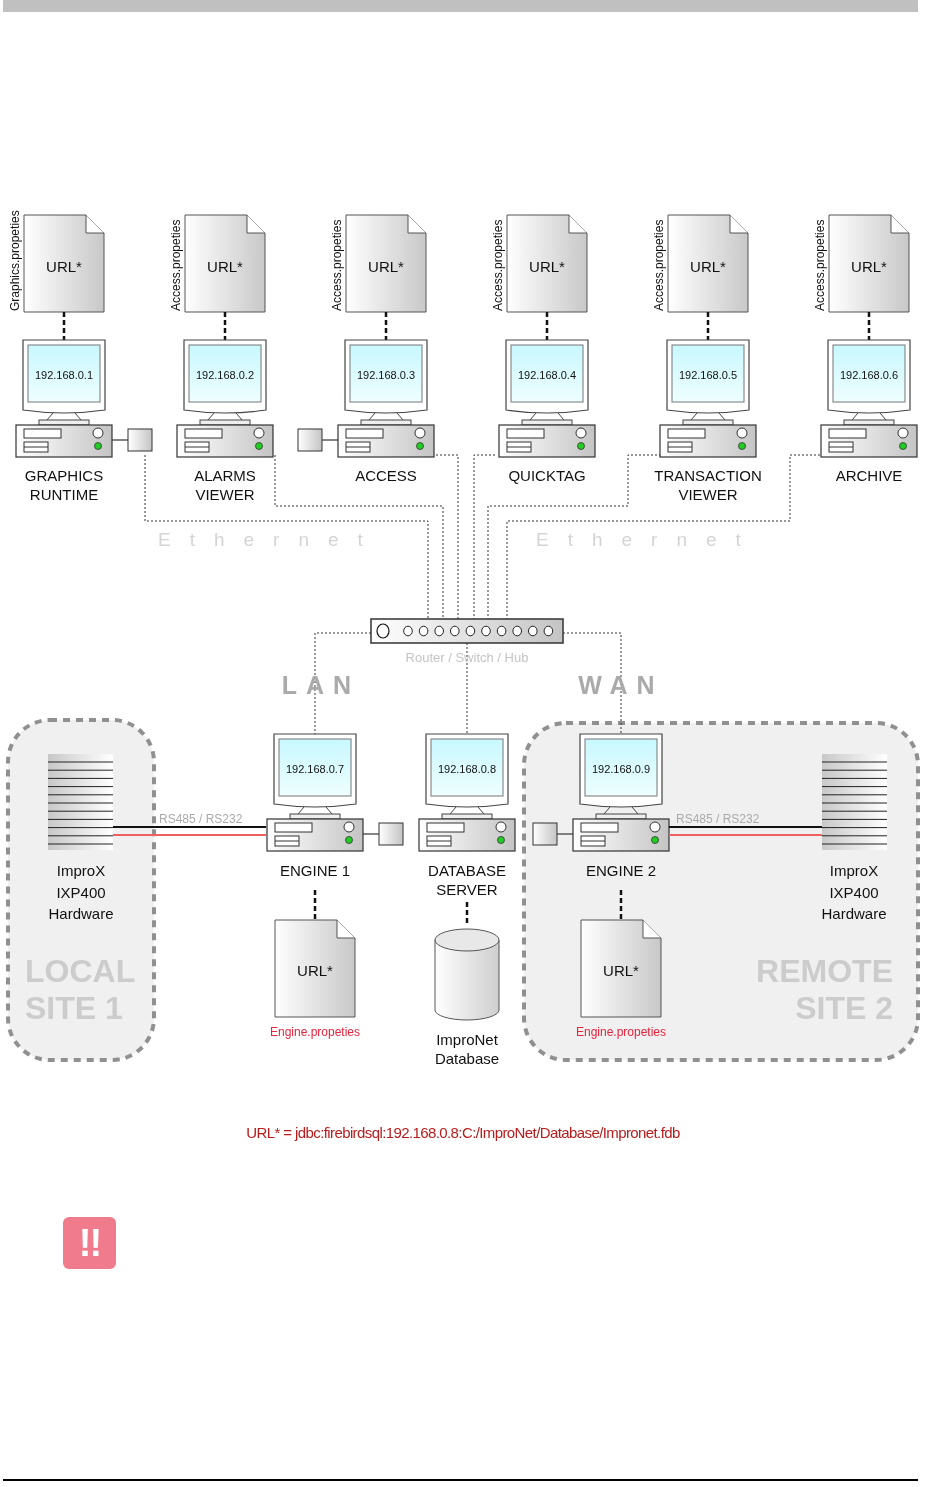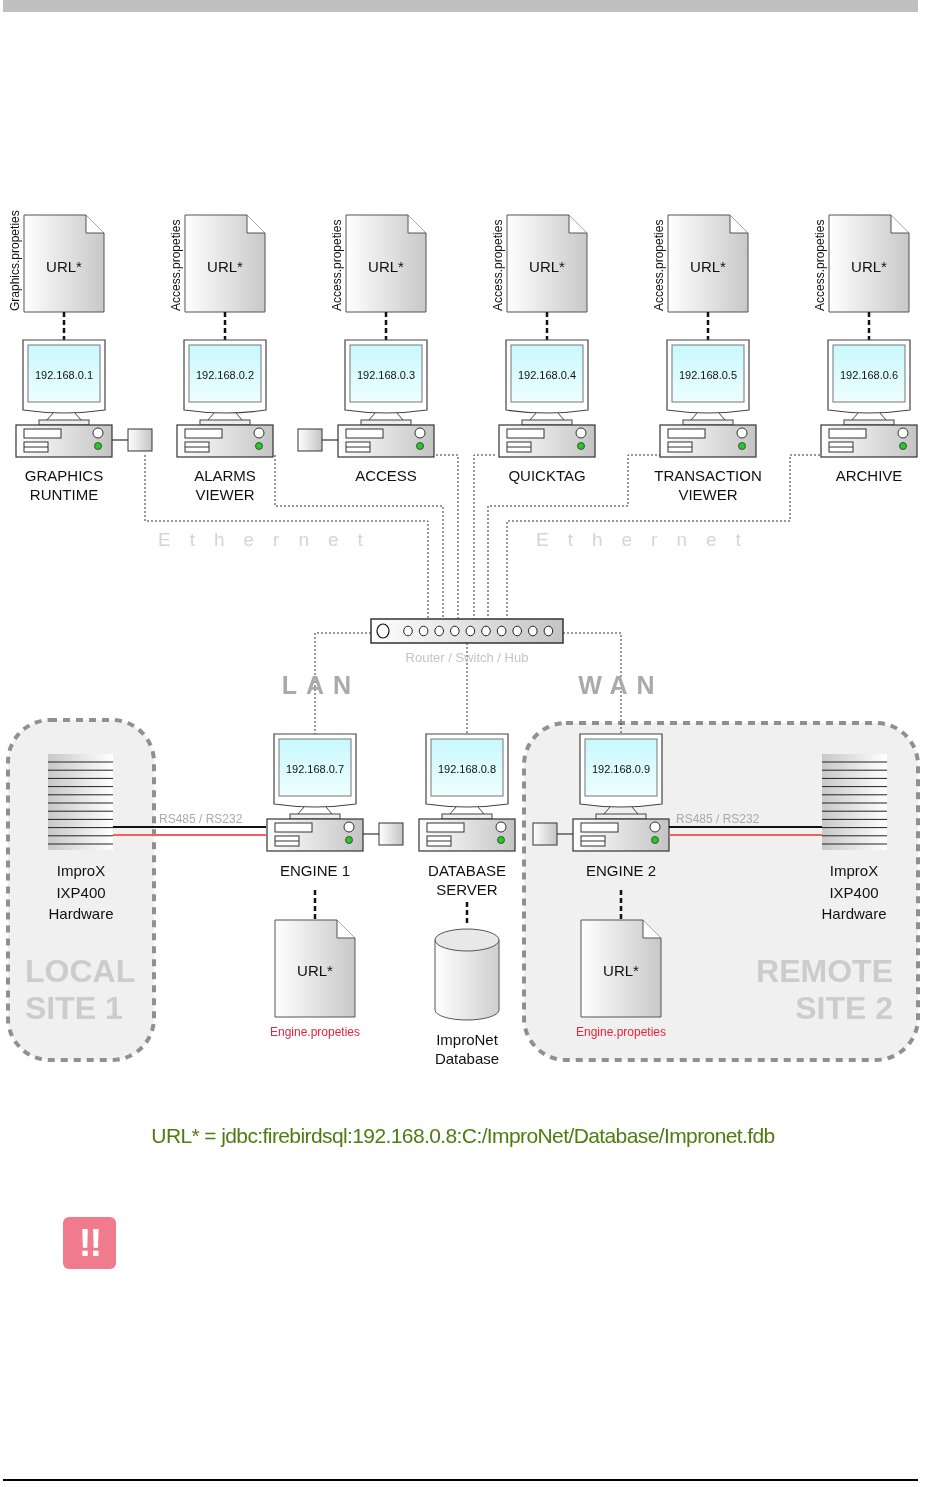--- a/index.html
+++ b/index.html
@@ -13,21 +13,21 @@
   .url { font-family: "Liberation Sans", sans-serif; font-size: 15px; fill: #111; text-anchor: middle; }
   .prop { font-family: "Liberation Sans", sans-serif; font-size: 12px; fill: #111; }
   .ghost { font-family: "Liberation Sans", sans-serif; fill: #cfcfcf; }
   .eth { font-size: 19px; letter-spacing: 19px; fill: #d4d4d4; }
   .router { font-size: 13px; fill: #c4c4c4; text-anchor: middle; }
   .netlbl { font-size: 25px; font-weight: bold; letter-spacing: 9px; fill: #aaaaaa; text-anchor: middle; }
   .site { font-size: 32px; font-weight: bold; fill: #cccccc; }
   .rs { font-size: 12px; fill: #aaaaaa; }
   .eng-prop { font-size: 12px; fill: #e8233c; text-anchor: middle; }
   .footnote { position: absolute; left: 0; width: 926px; top: 1124px; text-align: center;
-              font-family: "Liberation Sans", sans-serif; font-size: 21px; color: #4d7c0f; letter-spacing: -0.6px; }
+              font-family: "Liberation Sans", sans-serif; font-size: 15px; color: #b91c1c; letter-spacing: -0.6px; }
   .warn { position: absolute; left: 63px; top: 1217px; width: 53px; height: 52px; background: #ef7b8c;
           border-radius: 6px; color: #fff; font-family: "Liberation Sans", sans-serif; font-weight: bold;
           font-size: 38px; line-height: 52px; text-align: center; letter-spacing: -2px; }
   .dot { stroke: #333; stroke-width: 1; stroke-dasharray: 2 2; fill: none; }
   .dash { stroke: #111; stroke-width: 2.5; stroke-dasharray: 5 3; fill: none; }
 </style>
 </head>
 <body>
 
 <div class="top-bar"></div>

